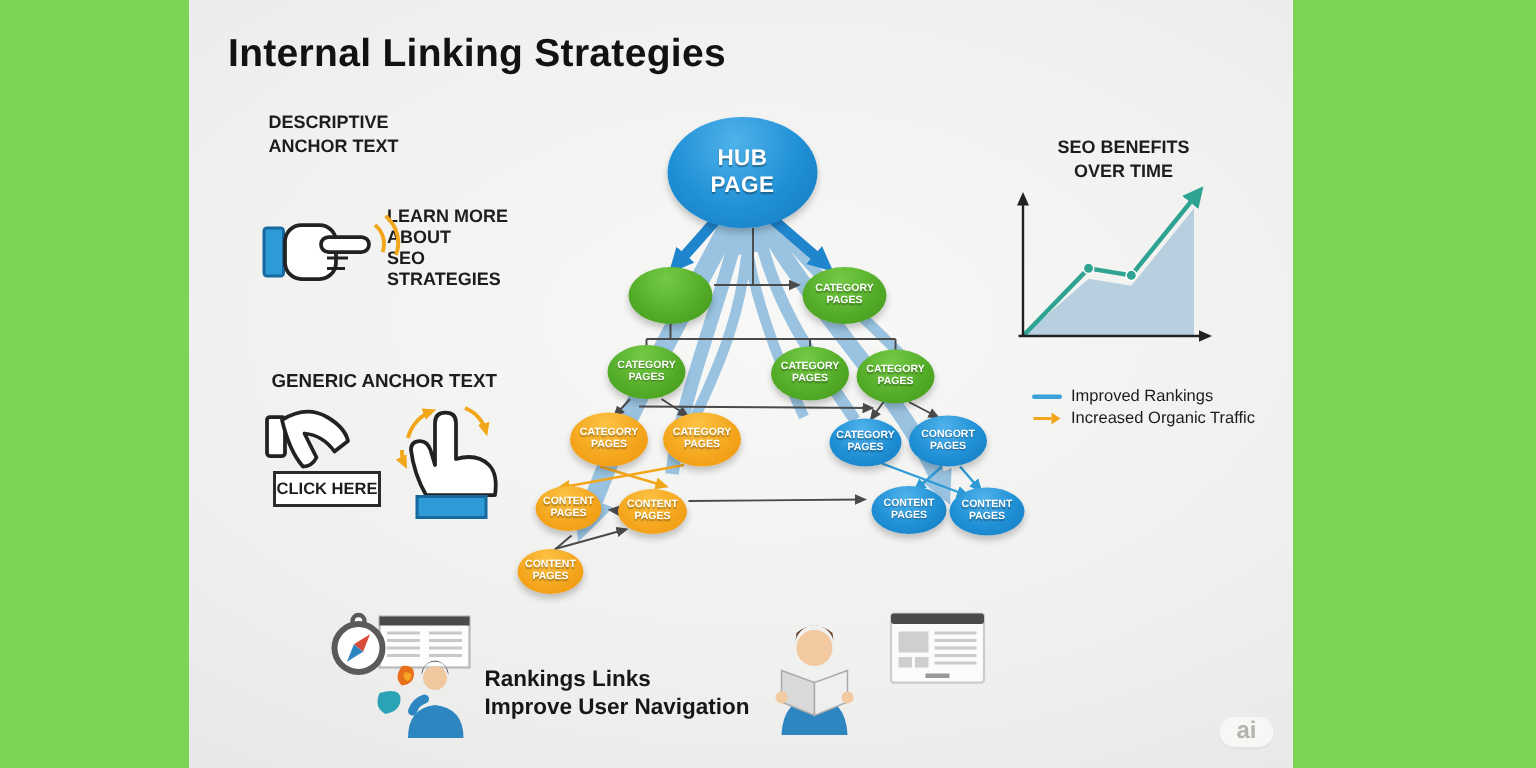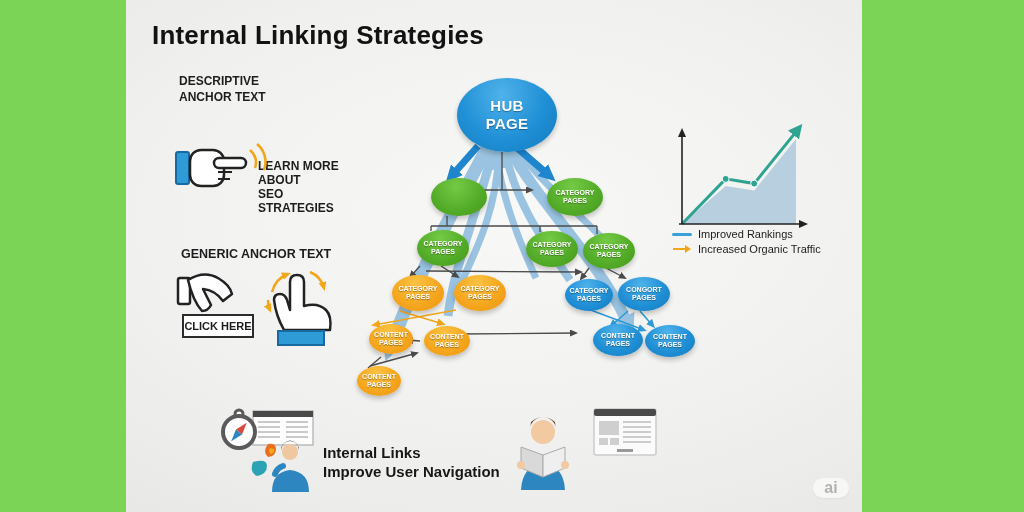--- a/index.html
+++ b/index.html
@@ -7,37 +7,37 @@
          font-family:"Liberation Sans",sans-serif;
          background:radial-gradient(ellipse at 50% 42%, #f8f8f7 0%, #f0f0ef 55%, #e5e5e3 100%);}
   .greenbar{position:absolute;top:0;height:512px;background:#7bd455;}
   #bar-left{left:0;width:126px;}
   #bar-right{left:862px;width:162px;}
   .abs{position:absolute;}
   .pre{white-space:pre-line;}
   #page-title{left:152px;top:20px;font-size:26px;font-weight:bold;color:#121212;letter-spacing:.2px;}
   .h-label{font-size:12px;font-weight:bold;color:#1d1d1d;line-height:1.3;}
   #desc-heading{left:179px;top:74px;}
-  #desc-caption{left:258px;top:137px;line-height:1.18;margin-top:22px;}
+  #desc-caption{left:258px;top:137px;line-height:1.18;}
   #generic-heading{left:181px;top:246px;font-size:12.5px;}
   #click-here{left:182px;top:314px;width:68px;height:20px;border:2px solid #2b2b2b;background:#fff;
               display:flex;align-items:center;justify-content:center;font-size:11px;font-weight:bold;color:#1d1d1d;}
   #chart-title{left:688px;top:91px;width:122px;text-align:center;}
-  .legend-row{position:absolute;left:672px;display:flex;align-items:center;gap:6px;
-              font-size:11px;color:#1c1c1c;}
+  .legend-row{position:absolute;left:688px;display:flex;align-items:center;gap:6px;
+              font-size:11px;color:#1c1c1c;margin-top:30px;}
   #legend-1{top:228px;}
   #legend-2{top:243px;}
   .lg-line{width:20px;height:3px;background:#3b9fd8;border-radius:2px;flex:0 0 auto;}
   #footer-nav-text{left:323px;top:444px;font-size:15px;font-weight:bold;color:#171717;line-height:1.25;}
   #footer-eng-text{left:578px;top:462px;font-size:15px;font-weight:bold;color:#171717;}
   #watermark{left:813px;top:478px;width:36px;height:20px;border-radius:11px;
              background:rgba(255,255,255,.6);color:#b3b3ad;font-size:16px;font-weight:bold;
              display:flex;align-items:center;justify-content:center;box-shadow:0 1px 2px rgba(0,0,0,.05);}
   
-  #node-layer{position:absolute;left:12px;top:0;width:944px;height:512px;pointer-events:none;}
+  #node-layer{position:absolute;left:0;top:0;width:944px;height:512px;pointer-events:none;}
   .node{position:absolute;border-radius:50%;display:flex;align-items:center;justify-content:center;
         text-align:center;color:#fff;font-weight:bold;font-size:7px;line-height:1.2;
         white-space:pre-line;text-shadow:0 1px 1px rgba(0,0,0,.35);
         box-shadow:0 3px 5px rgba(0,0,0,.22);}
   .node.hub{font-size:15px;letter-spacing:.3px;}
   .node.hub,.node.blue{background:radial-gradient(ellipse at 45% 22%, #4fb2ea 0%, #2090d6 55%, #1479bd 100%);}
   .node.green{background:radial-gradient(ellipse at 45% 22%, #74ca45 0%, #52ab27 60%, #429719 100%);}
   .node.yellow{background:radial-gradient(ellipse at 45% 22%, #fcc243 0%, #f4a51c 60%, #ec9510 100%);}
 </style>
 </head>
@@ -51,33 +51,35 @@
 
   <div id="desc-heading" class="abs h-label pre">DESCRIPTIVE
 ANCHOR TEXT</div>
   <div id="desc-caption" class="abs h-label pre">LEARN MORE
 ABOUT
 SEO
 STRATEGIES</div>
   <div id="generic-heading" class="abs h-label">GENERIC ANCHOR TEXT</div>
   <div id="click-here" class="abs">CLICK HERE</div>
 
+  <div id="chart-title" class="abs h-label pre">SEO BENEFITS
+OVER TIME</div>
   <div id="legend-1" class="legend-row">
     <span class="lg-line"></span>
     <span>Improved Rankings</span>
   </div>
   <div id="legend-2" class="legend-row">
     <svg width="20" height="10" viewBox="0 0 20 10">
       <line x1="1" y1="5" x2="13" y2="5" stroke="#f2a71b" stroke-width="2"></line>
       <polygon points="13,1 19,5 13,9" fill="#f2a71b"></polygon>
     </svg>
     <span>Increased Organic Traffic</span>
   </div>
 
-  <div id="footer-nav-text" class="abs pre">Internal Links
+  <div id="footer-nav-text" class="abs pre">Rankings Links
 Improve User Navigation</div>
 
   <div id="watermark" class="abs">ai</div>
 
   <svg class="abs" width="1024" height="512" style="left:0;top:0">
     <defs>
       <marker id="mRib" markerWidth="26" markerHeight="26" refX="4" refY="13" orient="auto" markerUnits="userSpaceOnUse">
         <path d="M0,2 L22,13 L0,24 z" fill="#85b8dc"></path>
       </marker>
       <marker id="mRibBig" markerWidth="34" markerHeight="34" refX="5" refY="17" orient="auto" markerUnits="userSpaceOnUse">

